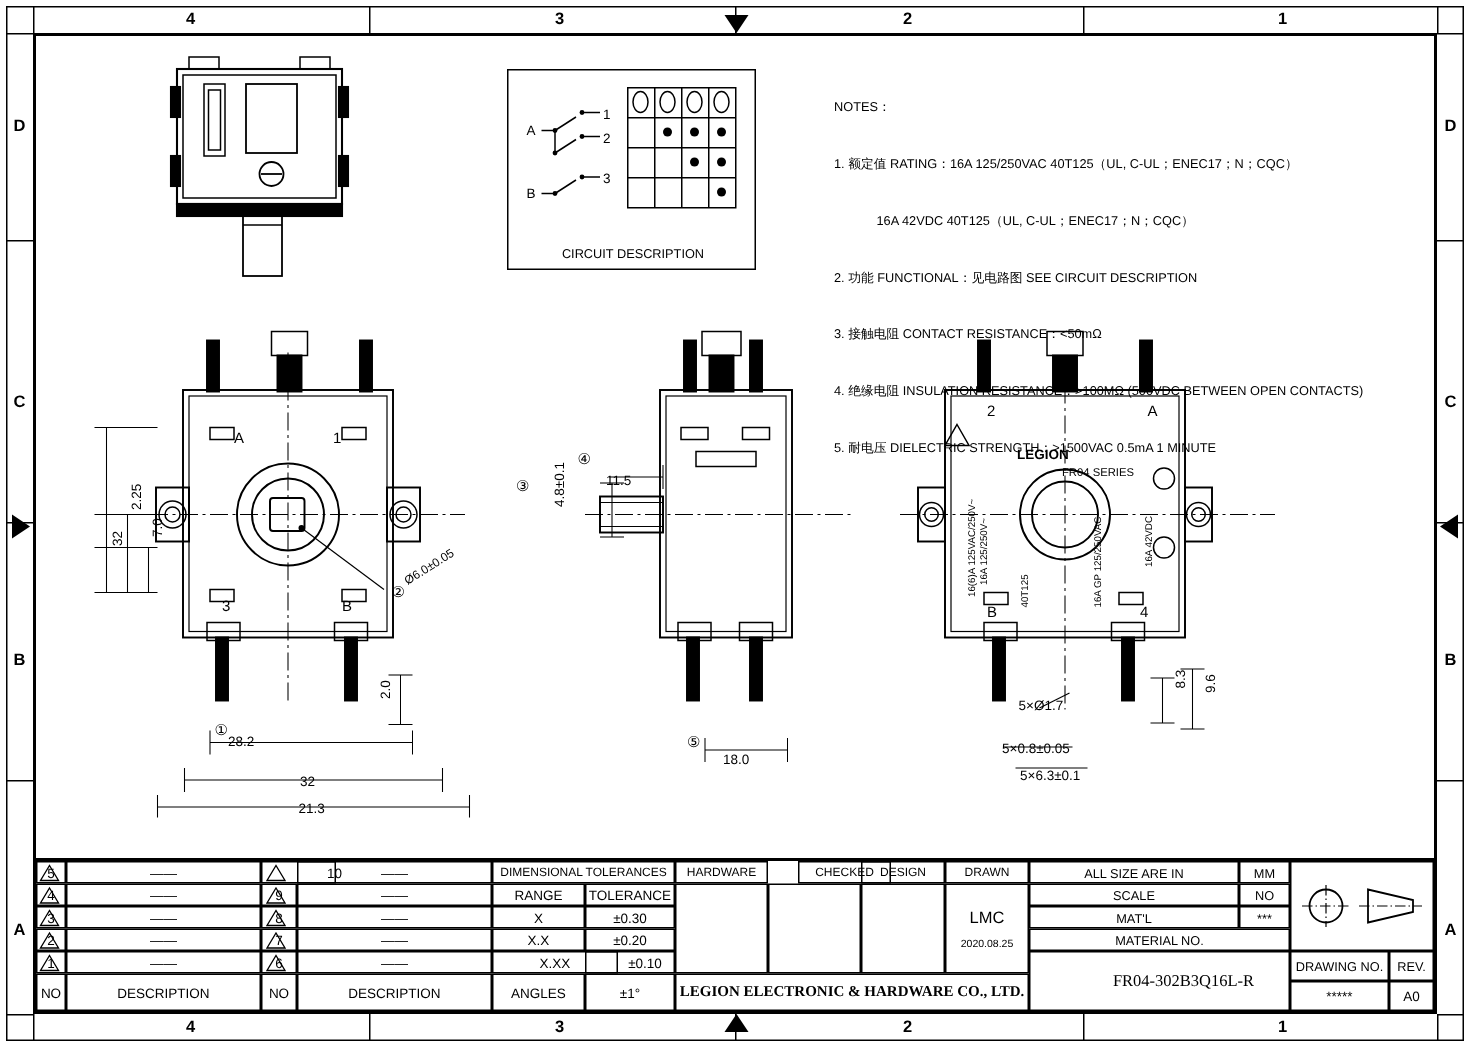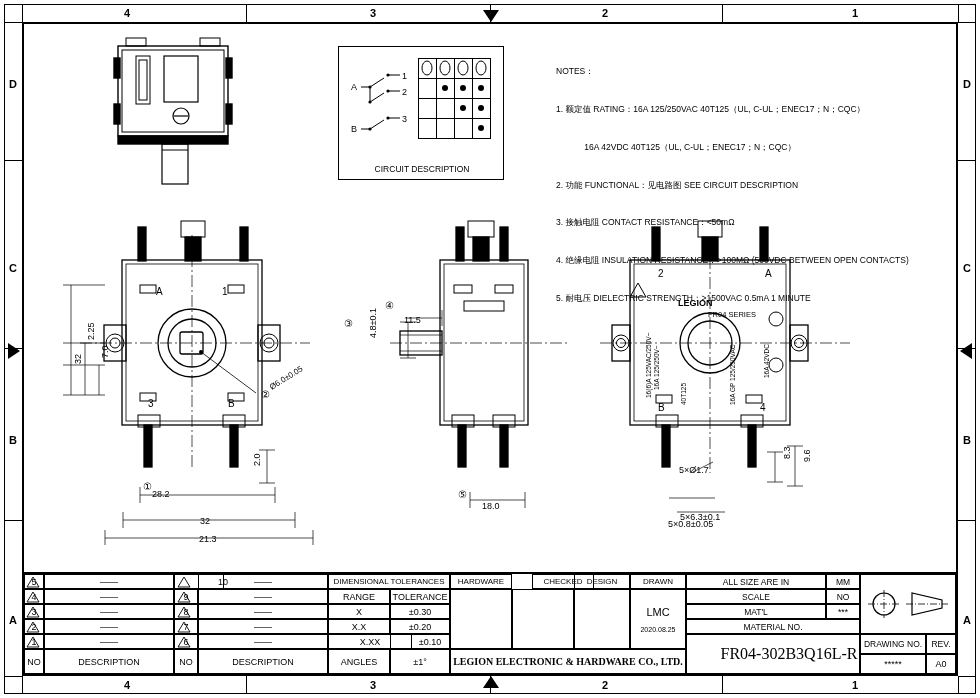--- a/index.html
+++ b/index.html
@@ -340,21 +340,21 @@
 
   <div class="txt" style="left:678px;top:298px;font-size:9px;font-weight:bold;">LEGION</div>
   <div class="txt" style="left:708px;top:310px;font-size:7.5px;">FR04 SERIES</div>
   <div class="txt" style="left:653px;top:390px;font-size:6.5px;transform:rotate(-90deg);transform-origin:left top;">16A 125/250V~</div>
   <div class="txt" style="left:645px;top:398px;font-size:6.5px;transform:rotate(-90deg);transform-origin:left top;">16(6)A 125VAC/250V~</div>
   <div class="txt" style="left:680px;top:405px;font-size:6.5px;transform:rotate(-90deg);transform-origin:left top;">40T125</div>
   <div class="txt" style="left:729px;top:405px;font-size:6.5px;transform:rotate(-90deg);transform-origin:left top;">16A GP 125/250VAC</div>
   <div class="txt" style="left:763px;top:378px;font-size:6.5px;transform:rotate(-90deg);transform-origin:left top;">16A 42VDC</div>
 
   <div class="txt" style="left:679px;top:465px;font-size:9px;">5×Ø1.7</div>
-  <div class="txt" style="left:668px;top:494px;font-size:9px;margin-top:25px;">5×0.8±0.05</div>
+  <div class="txt" style="left:668px;top:494px;font-size:9px;">5×0.8±0.05</div>
   <div class="txt" style="left:680px;top:512px;font-size:9px;">5×6.3±0.1</div>
   <div class="txt" style="left:782px;top:459px;font-size:9px;transform:rotate(-90deg);transform-origin:left top;">8.3</div>
   <div class="txt" style="left:802px;top:462px;font-size:9px;transform:rotate(-90deg);transform-origin:left top;">9.6</div>
 
   <svg class="abs" style="left:655px;top:440px;" width="180" height="90">
     <g stroke="#000" stroke-width="0.7" fill="none">
       <line x1="38" y1="32" x2="58" y2="22"></line>
       <line x1="14" y1="58" x2="60" y2="58"></line>
       <line x1="22" y1="72" x2="70" y2="72"></line>
       <line x1="120" y1="12" x2="120" y2="42"></line>
@@ -420,21 +420,21 @@
 
     <div class="tb-cell" style="left:426px;top:75px;width:236px;height:25px;font-size:10px;font-weight:bold;font-family:'Liberation Serif',serif;">LEGION ELECTRONIC &amp; HARDWARE CO., LTD.</div>
 
     <div class="tb-cell" style="left:662px;top:0px;width:140px;height:15px;font-size:8.5px;">ALL SIZE ARE IN</div>
     <div class="tb-cell" style="left:802px;top:0px;width:34px;height:15px;font-size:8.5px;">MM</div>
     <div class="tb-cell" style="left:662px;top:15px;width:140px;height:15px;font-size:8.5px;">SCALE</div>
     <div class="tb-cell" style="left:802px;top:15px;width:34px;height:15px;font-size:8.5px;">NO</div>
     <div class="tb-cell" style="left:662px;top:30px;width:140px;height:15px;font-size:8.5px;">MAT'L</div>
     <div class="tb-cell" style="left:802px;top:30px;width:34px;height:15px;font-size:8.5px;">***</div>
     <div class="tb-cell" style="left:662px;top:45px;width:174px;height:15px;font-size:8.5px;">MATERIAL NO.</div>
-    <div class="tb-cell" style="left:662px;top:60px;width:174px;height:40px;font-size:16px;font-family:'Liberation Serif',serif;padding-left:32px;">FR04-302B3Q16L-R</div>
+    <div class="tb-cell" style="left:662px;top:60px;width:174px;height:40px;font-size:11px;font-family:'Liberation Serif',serif;padding-left:32px;">FR04-302B3Q16L-R</div>
 
     <div class="tb-cell" style="left:836px;top:0px;width:96px;height:60px;">
       <svg width="84" height="34">
         <circle cx="18" cy="17" r="11" fill="none" stroke="#000" stroke-width="1.2"></circle>
         <line x1="2" y1="17" x2="34" y2="17" stroke="#000" stroke-width="0.8" stroke-dasharray="7,2,1,2"></line>
         <line x1="18" y1="3" x2="18" y2="31" stroke="#000" stroke-width="0.8" stroke-dasharray="7,2,1,2"></line>
         <polygon points="46,6 46,28 76,21 76,13" fill="none" stroke="#000" stroke-width="1.2"></polygon>
         <line x1="40" y1="17" x2="82" y2="17" stroke="#000" stroke-width="0.8" stroke-dasharray="7,2,1,2"></line>
       </svg>
     </div>

